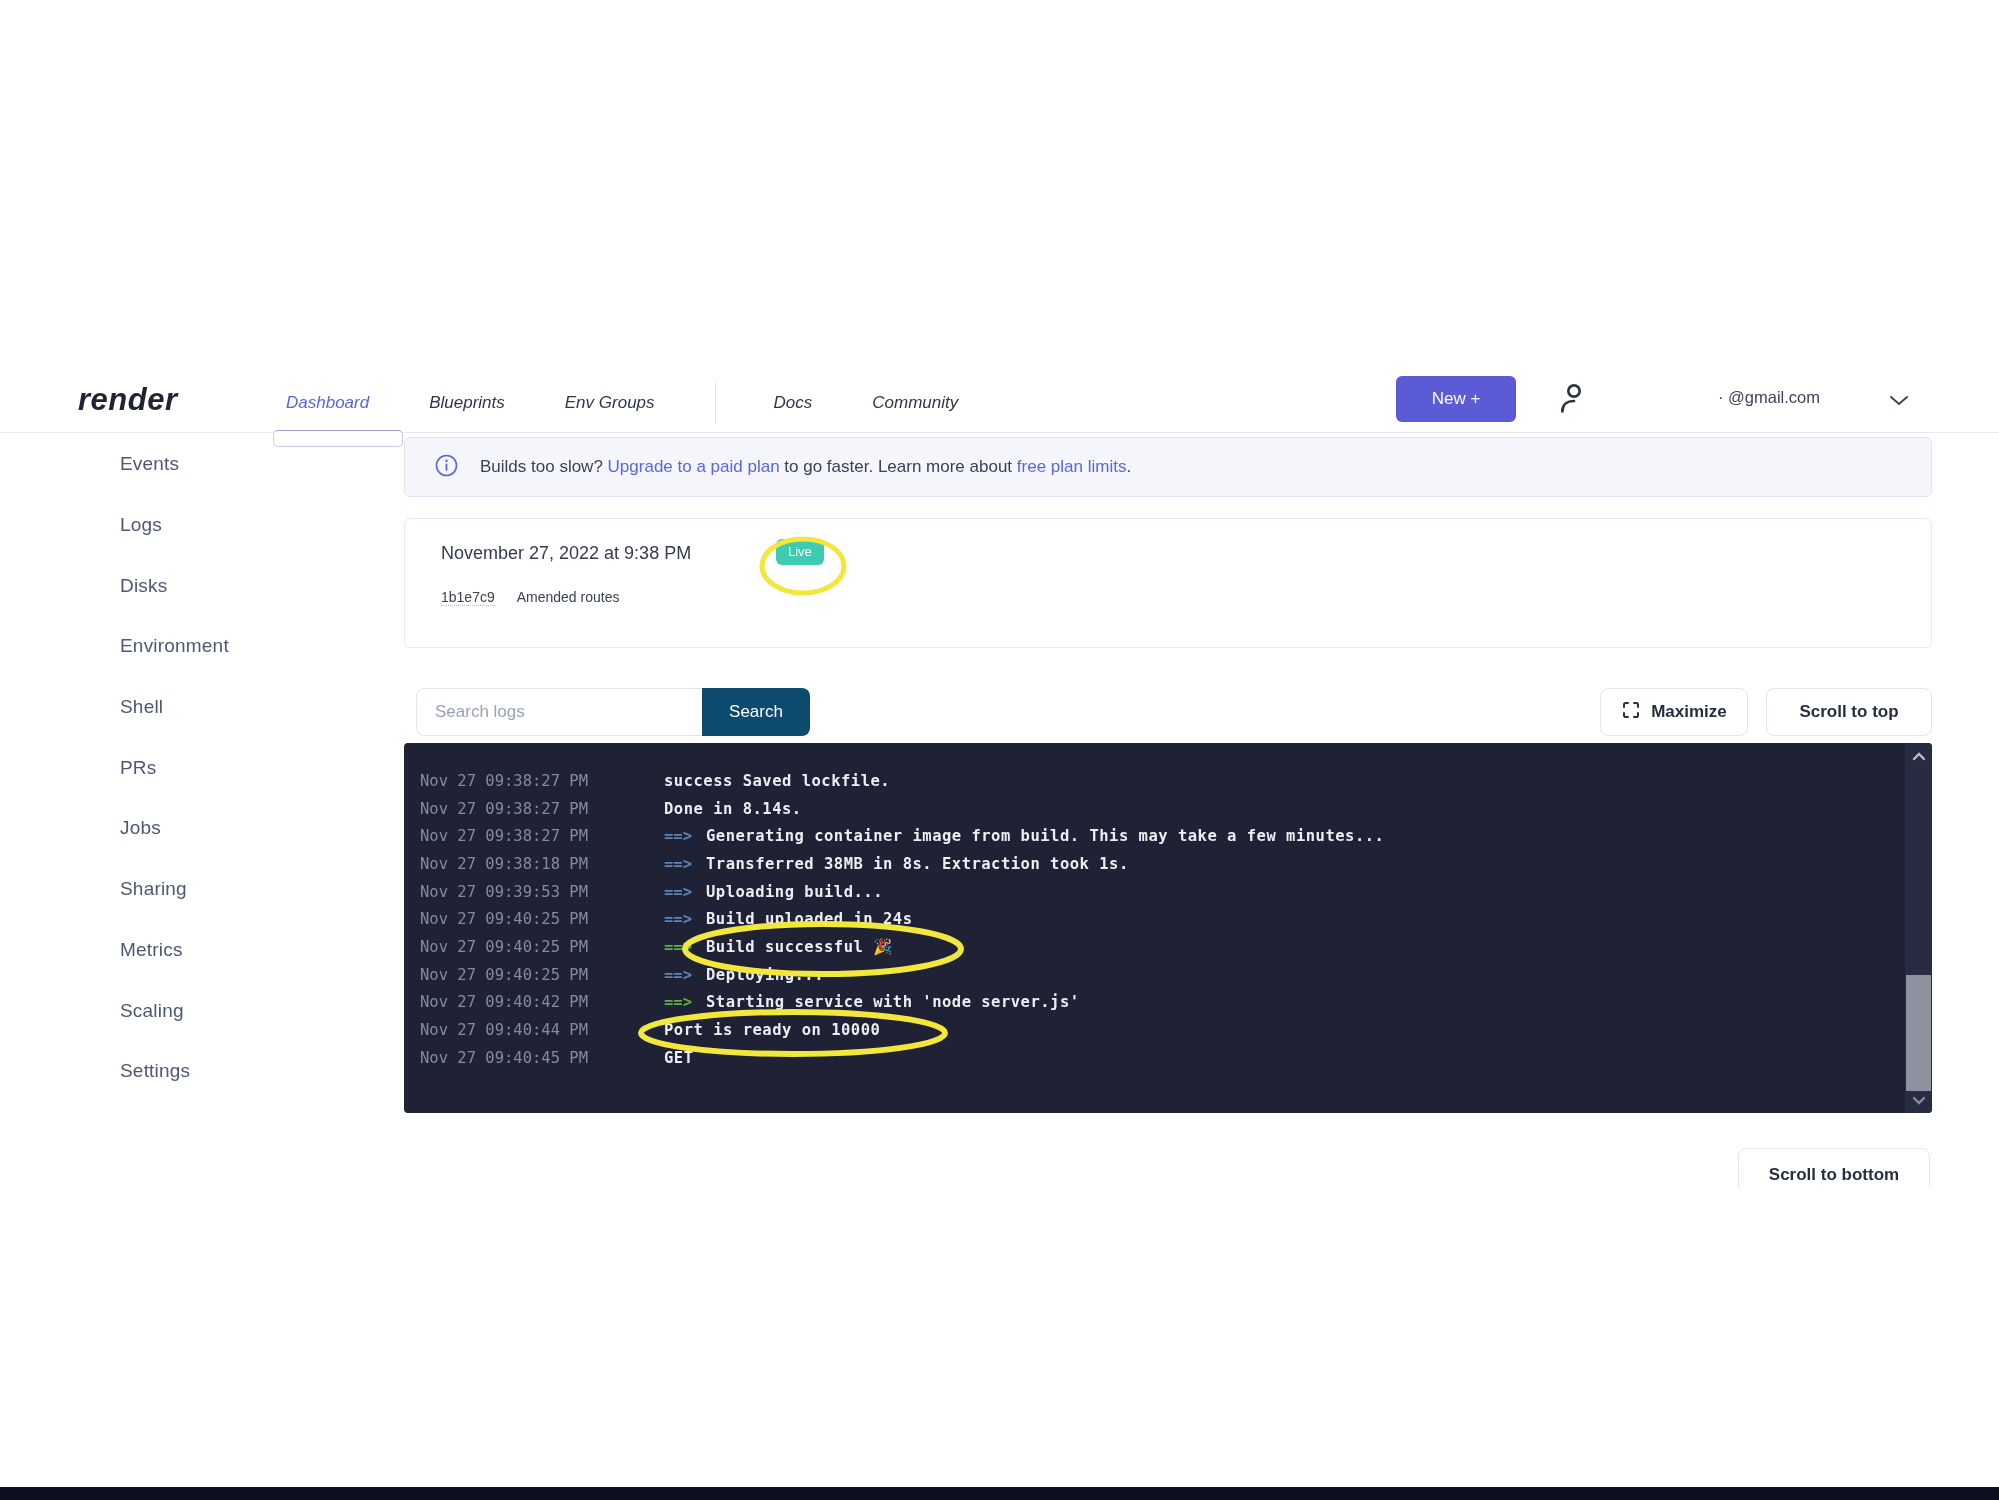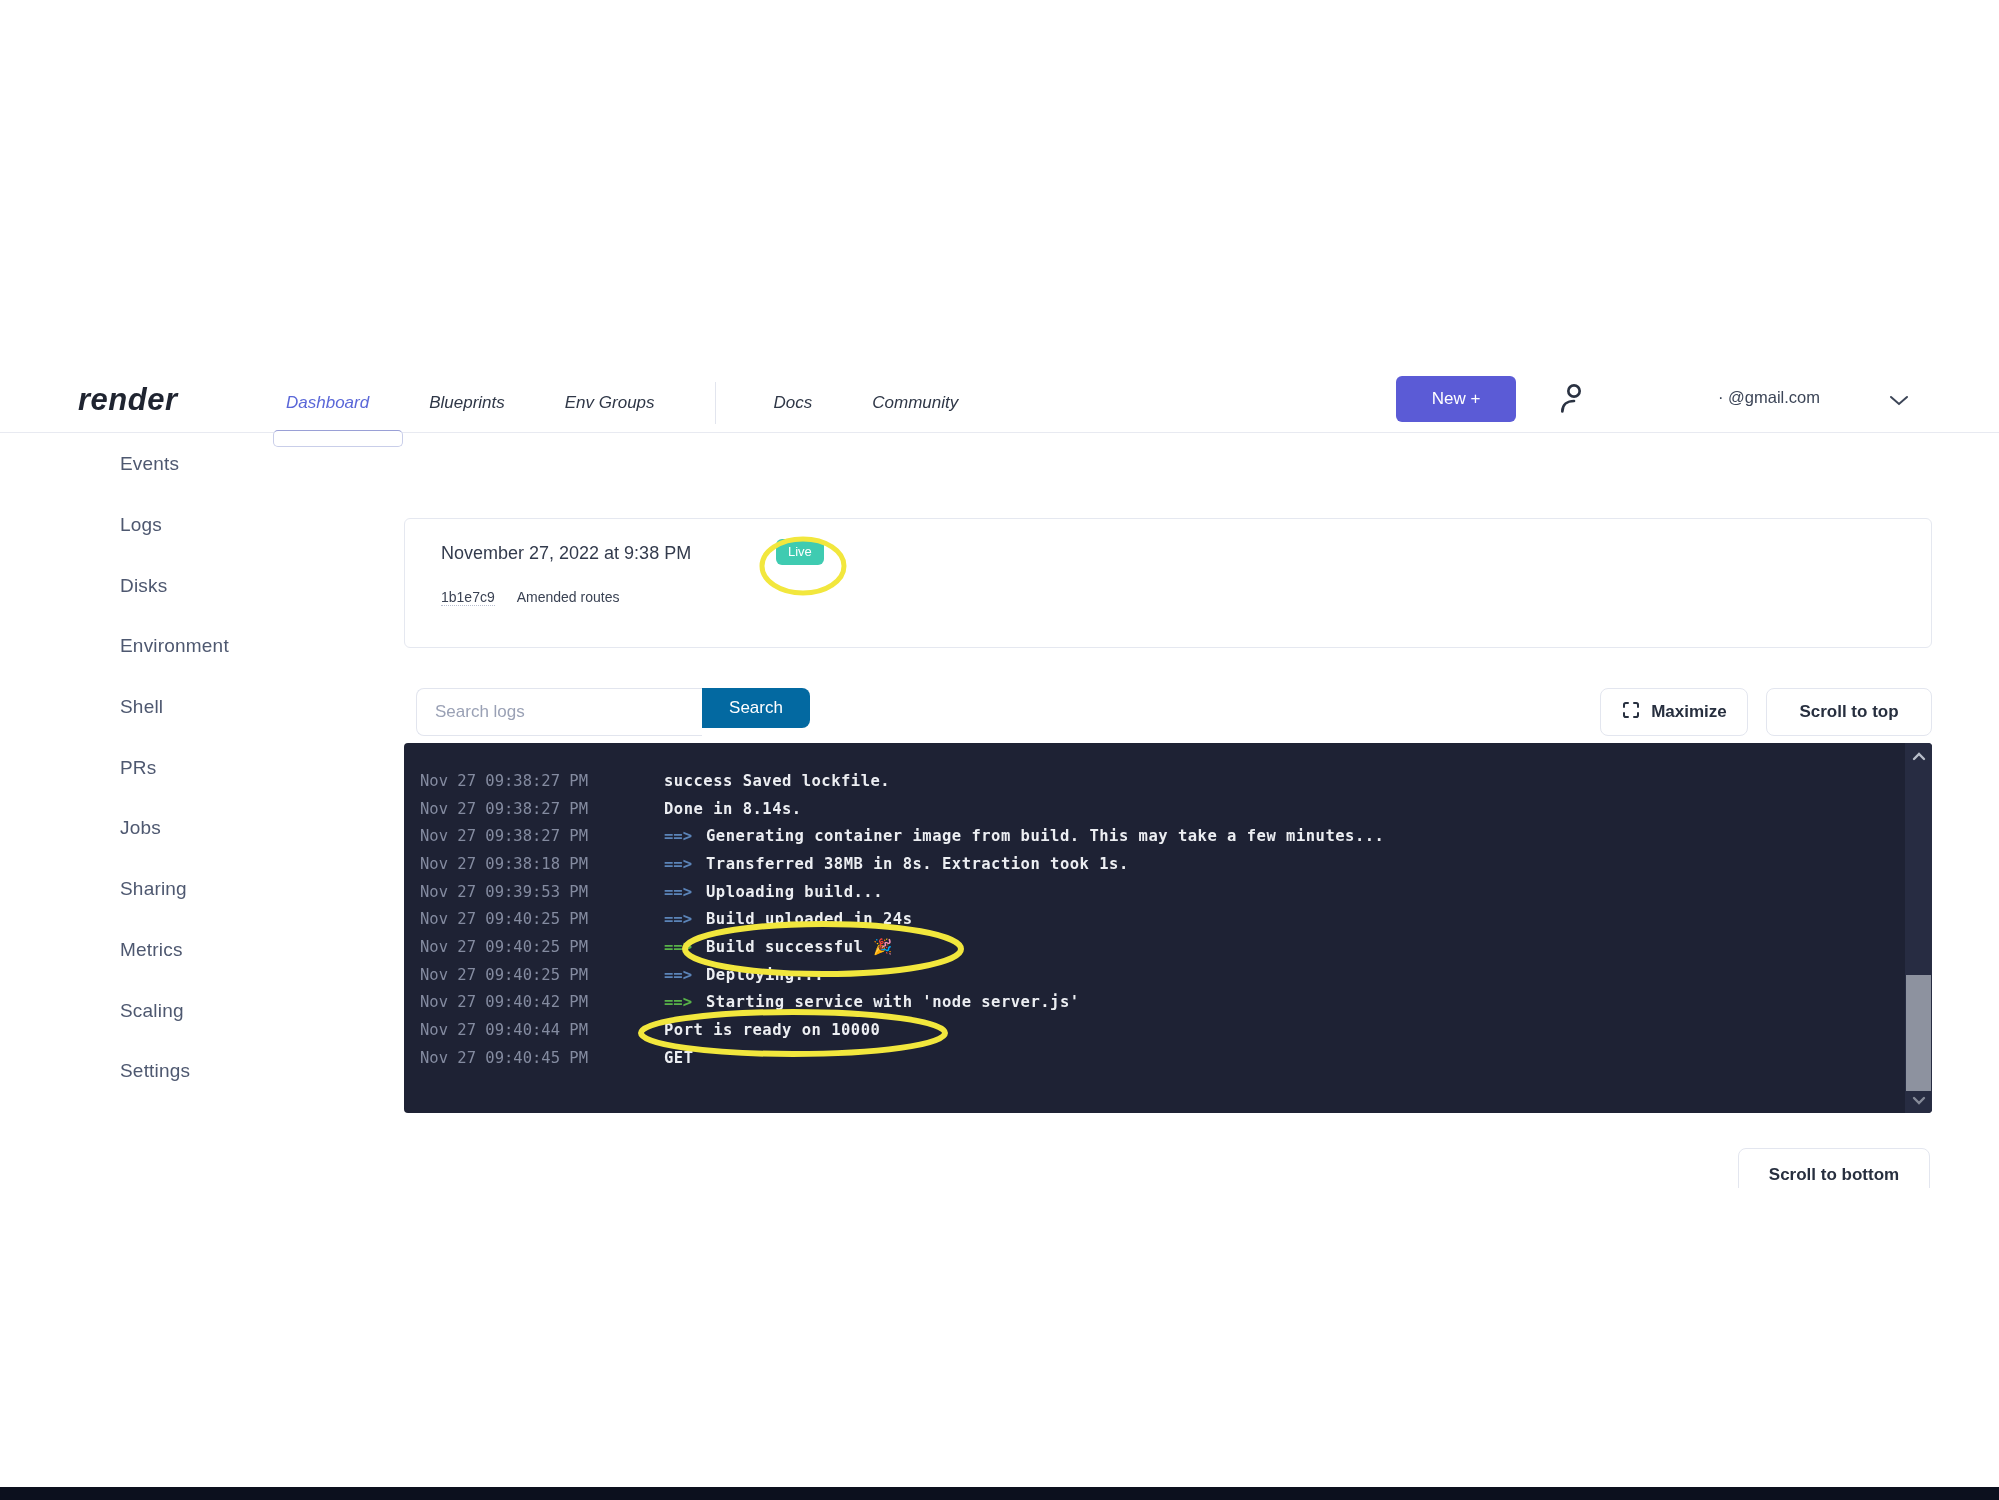--- a/index.html
+++ b/index.html
@@ -30,21 +30,21 @@
   .deploy-card { position:absolute; left:404px; top:518px; width:1528px; height:130px; background:#ffffff; border:1px solid #e5e8f0; border-radius:6px; z-index:2; }
   .deploy-date { position:absolute; left:36px; top:24px; font-size:18px; color:#333b4d; }
   .live-badge { position:absolute; left:371px; top:20px; background:#3fcbb1; color:#ffffff; font-size:13px; padding:5px 12px 6px; border-radius:6px; }
   .commit-row { position:absolute; left:36px; top:70px; font-size:14px; color:#3a4253; }
   .commit-hash { border-bottom:1px dotted #b9bfd0; cursor:pointer; }
   .commit-msg { margin-left:22px; }
 
   .search-row { position:absolute; left:416px; top:688px; height:48px; display:flex; z-index:2; }
   .search-input { width:286px; height:48px; border:1px solid #e2e5ee; border-right:none; border-radius:8px 0 0 8px; padding:0 18px; font-size:17px; color:#3a4253; font-family:"Liberation Sans",sans-serif; outline:none; }
   .search-input::placeholder { color:#9aa1b5; }
-  .search-btn { width:108px; height:40px; background:#0369a1; color:#ffffff; border:none; border-radius:0 8px 8px 0; font-size:17px; font-family:"Liberation Sans",sans-serif; cursor:pointer; }
+  .search-btn { width:108px; height:48px; background:#0c4a6e; color:#ffffff; border:none; border-radius:0 8px 8px 0; font-size:17px; font-family:"Liberation Sans",sans-serif; cursor:pointer; }
   .log-btn { position:absolute; top:688px; height:48px; background:#ffffff; border:1px solid #e3e6ef; border-radius:8px; font-size:17px; font-weight:bold; color:#272f3f; font-family:"Liberation Sans",sans-serif; cursor:pointer; display:flex; align-items:center; justify-content:center; z-index:2; }
   .maximize-btn { left:1600px; width:148px; }
   .maximize-btn svg { margin-right:10px; }
   .scrolltop-btn { left:1766px; width:166px; }
 
   
   .console { position:absolute; left:404px; top:743px; width:1528px; height:370px; background:#1e2234; border-radius:4px; overflow:hidden; z-index:2; }
   .loglines { padding:24px 40px 0 16px; }
   .logline { height:27.7px; display:flex; align-items:center; font-family:"DejaVu Sans Mono","Liberation Mono",monospace; font-size:15.5px; white-space:pre; }
   .log-time { color:#848ba0; width:244px; flex:none; }
@@ -109,20 +109,30 @@
     <li>Environment</li>
     <li>Shell</li>
     <li>PRs</li>
     <li>Jobs</li>
     <li>Sharing</li>
     <li>Metrics</li>
     <li>Scaling</li>
     <li>Settings</li>
   </ul>
 
+  <div class="banner">
+    <span>
+      <svg width="23" height="23" viewBox="0 0 23 23" fill="none">
+        <circle cx="11.5" cy="11.5" r="10" stroke="#5a67d8" stroke-width="1.6"></circle>
+        <circle cx="11.5" cy="6.8" r="1.2" fill="#5a67d8"></circle>
+        <rect x="10.6" y="9.6" width="1.8" height="7.2" rx="0.9" fill="#5a67d8"></rect>
+      </svg>
+    </span>
+    <span class="banner-text"><span>Builds too slow? </span><a>Upgrade to a paid plan</a><span> to go faster. Learn more about </span><a>free plan limits</a><span>.</span></span>
+  </div>
 
   <div class="deploy-card">
     <div class="deploy-date">November 27, 2022 at 9:38 PM</div>
     <div class="live-badge">Live</div>
     <div class="commit-row">
       <span class="commit-hash">1b1e7c9</span><span class="commit-msg">Amended routes</span>
     </div>
   </div>
 
   <div class="search-row">

